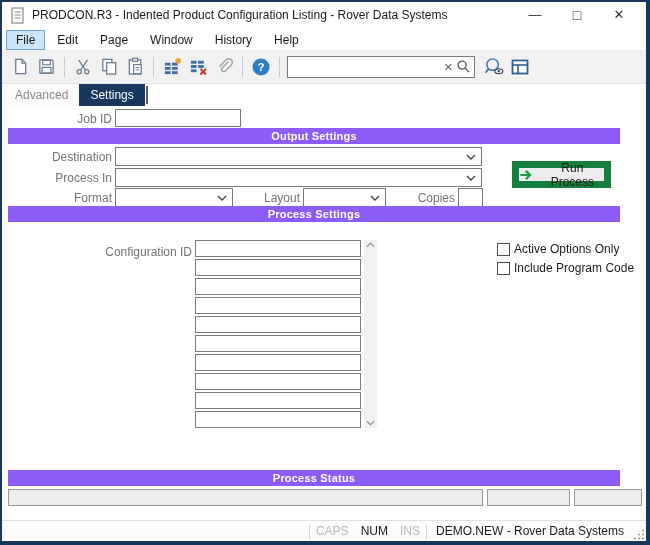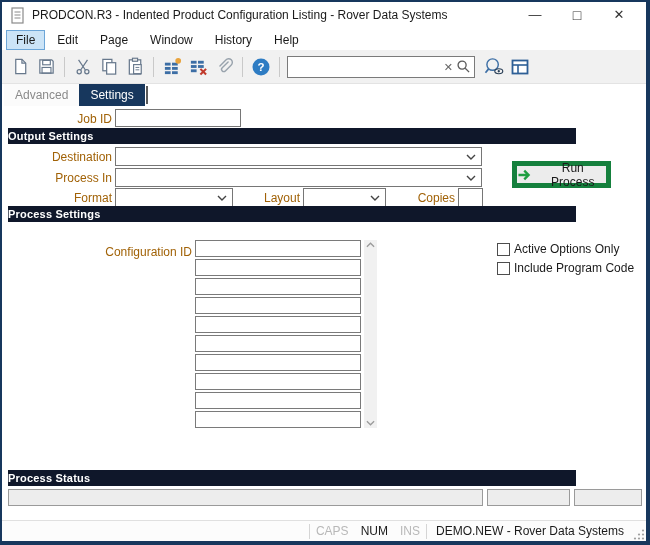--- a/index.html
+++ b/index.html
@@ -36,32 +36,32 @@
 
   
   .body { position:relative; width:644px; height:457px; background:#fff; }
 
   
   .tabs { position:absolute; left:2px; top:0; height:22px; display:flex; align-items:stretch; font-size:12px; }
   .tab { padding:3px 11px 4px 11px; color:#8a8a8a; background:#fbfbfb; display:flex; align-items:center; }
   .tab.active { background:#17375D; color:#fff; }
   .tab-div { width:2px; background:#5a5a5a; margin:2px 0 2px 1px; }
 
-  .lbl { position:absolute; font-size:12px; color:#a16207; text-align:right; white-space:nowrap; }
+  .lbl { position:absolute; font-size:12px; color:#737373; text-align:right; white-space:nowrap; }
 
   .txt { position:absolute; border:1px solid #767676; background:#fff; font-size:12px; padding:0 4px; font-family:"Liberation Sans",sans-serif; }
 
-  .section-header { position:absolute; left:6px; width:568px; height:16px; background:#0f172a; color:#fff;
-    font-size:11px; font-weight:bold; text-align:left; line-height:16px; letter-spacing:.2px; }
+  .section-header { position:absolute; left:6px; width:612px; height:16px; background:#8b5cf6; color:#fff;
+    font-size:11px; font-weight:bold; text-align:center; line-height:16px; letter-spacing:.2px; }
 
   .select { position:absolute; height:19px; border:1px solid #767676; background:#fff; display:flex; align-items:center; }
   .select .val { flex:1; font-size:12px; padding-left:4px; color:#1a1a1a; }
   .select svg { margin-right:5px; }
 
-  .run-btn { position:absolute; left:510px; top:77px; width:99px; height:27px; background:#ececec; border:5px solid #15803d;
+  .run-btn { position:absolute; left:510px; top:77px; width:99px; height:27px; background:#ececec; border:7px solid #15803d;
     display:flex; align-items:center; justify-content:center; gap:7px; font-size:12px; color:#1a1a1a; font-family:"Liberation Sans",sans-serif; }
 
   .config-list { position:absolute; left:193px; top:156px; width:166px; }
   .config-list input { display:block; width:166px; height:17px; margin-bottom:2px; border:1px solid #7a7a7a; background:#fff; font-size:12px; padding:0 4px; font-family:"Liberation Sans",sans-serif; }
   .config-scroll { position:absolute; left:362px; top:156px; width:13px; height:188px; background:#f1f1f1; display:flex; flex-direction:column; justify-content:space-between; align-items:center; padding:2px 0; }
 
   .chk { position:absolute; display:flex; align-items:center; gap:4px; font-size:12px; color:#1a1a1a;margin-left:23px; }
   .chk .box { width:13px; height:13px; border:1px solid #4d4d4d; background:#fff; display:inline-block; }
 
   .status-box { position:absolute; top:405px; height:17px; background:#ededed; border:1px solid #9a9a9a; }

